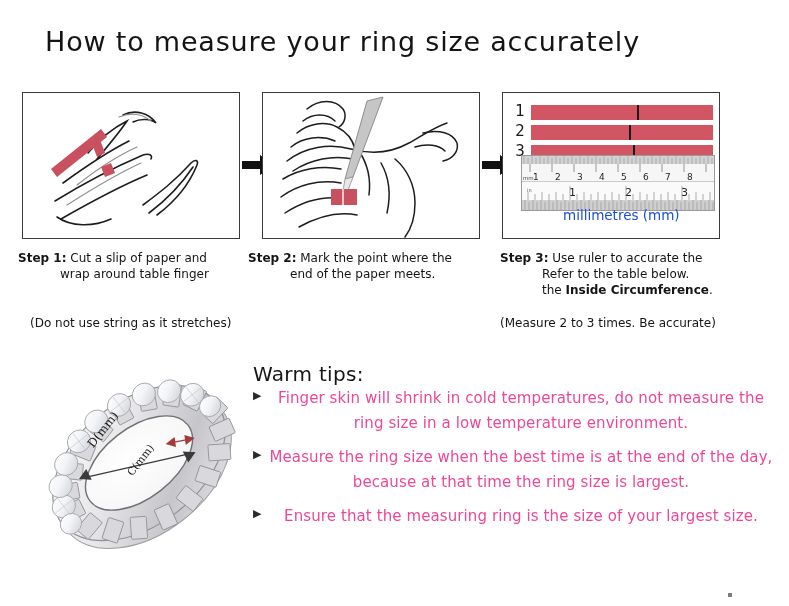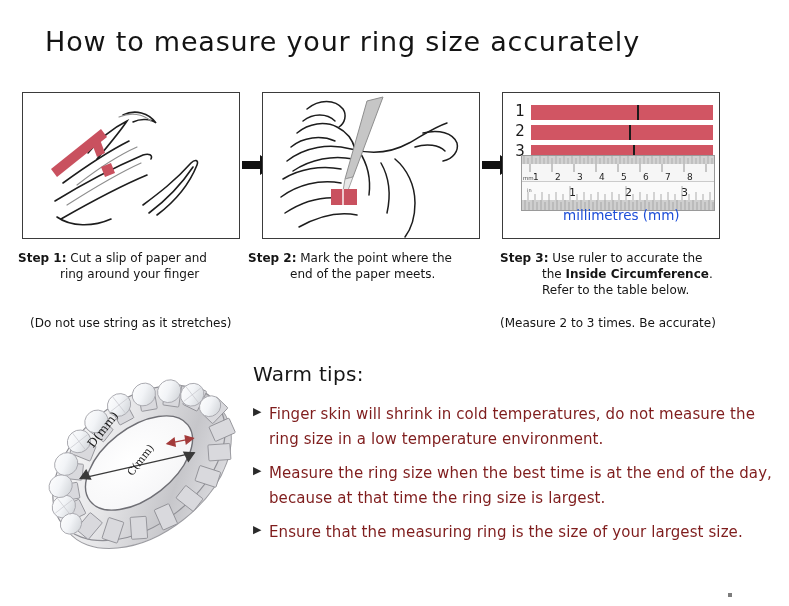--- a/index.html
+++ b/index.html
@@ -166,43 +166,44 @@
   #tips-block {
     position: absolute;
     left: 253px;
     top: 362px;
     width: 520px;
   }
   #tips-heading {
     font-family: "DejaVu Sans", sans-serif;
     font-size: 20px;
     color: #161616;
-    margin-bottom: 16px;
+    margin-bottom: 0;
     letter-spacing: 0.3px;
   }
   .tip-item {
     display: flex;
     align-items: flex-start;
     margin-bottom: 9px;
   }
   .tip-marker {
     flex: 0 0 auto;
     width: 16px;
     padding-top: 4px;
     font-size: 11px;
     color: #2a2a2a;
     line-height: 1;
   }
   .tip-text {
     flex: 1 1 auto;
     font-family: "DejaVu Sans", sans-serif;
     font-size: 15px;
     line-height: 25px;
-    color: #7f1d1d;
+    color: #ec4899;
     letter-spacing: 0.1px;
+    text-align: center;
   }
 
   #corner-artifact {
     position: absolute;
     left: 728px; top: 593px;
     width: 4px; height: 4px;
     background: #7d7d7d;
   }
 </style>
 </head>
@@ -348,35 +349,35 @@
       </svg>
     </div>
 
     <div id="mm-caption">millimetres (mm)</div>
   </div>
 </div>
 
 <div class="step-caption" id="cap-1">
   <b>Step 1:</b>
   <span>Cut a slip of paper and</span>
-  <span class="cap-indent">ring around your finger</span>
+  <span class="cap-indent">wrap around table finger</span>
 </div>
 <div class="step-note" id="note-1">(Do not use string as it stretches)</div>
 
 <div class="step-caption" id="cap-2">
   <b>Step 2:</b>
   <span>Mark the point where the</span>
   <span class="cap-indent">end of the paper meets.</span>
 </div>
 
 <div class="step-caption" id="cap-3">
   <b>Step 3:</b>
   <span>Use ruler to accurate the</span>
+  <span class="cap-indent">Refer to the table below.</span>
   <span class="cap-indent"><span>the </span><b>Inside Circumference</b><span>.</span></span>
-  <span class="cap-indent">Refer to the table below.</span>
 </div>
 <div class="step-note" id="note-3">(Measure 2 to 3 times. Be accurate)</div>
 
 <div id="ring-figure">
   <svg width="226" height="222" viewBox="0 0 226 222">
     <defs>
       <linearGradient id="metalG" x1="0" y1="0" x2="1" y2="1">
         <stop offset="0%" stop-color="#ffffff"></stop>
         <stop offset="40%" stop-color="#e6e6e8"></stop>
         <stop offset="70%" stop-color="#c6c6ca"></stop>

